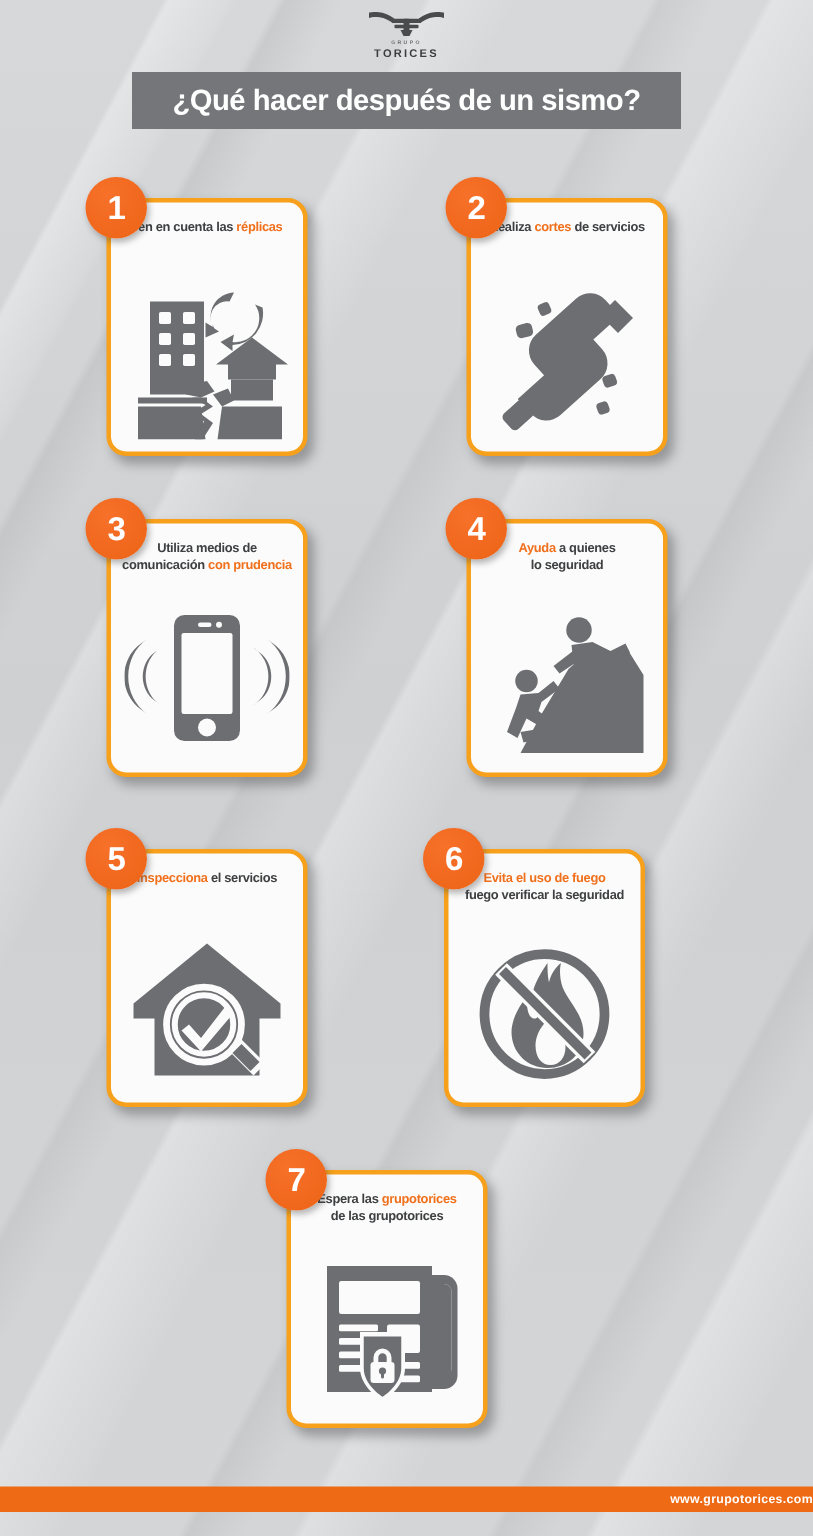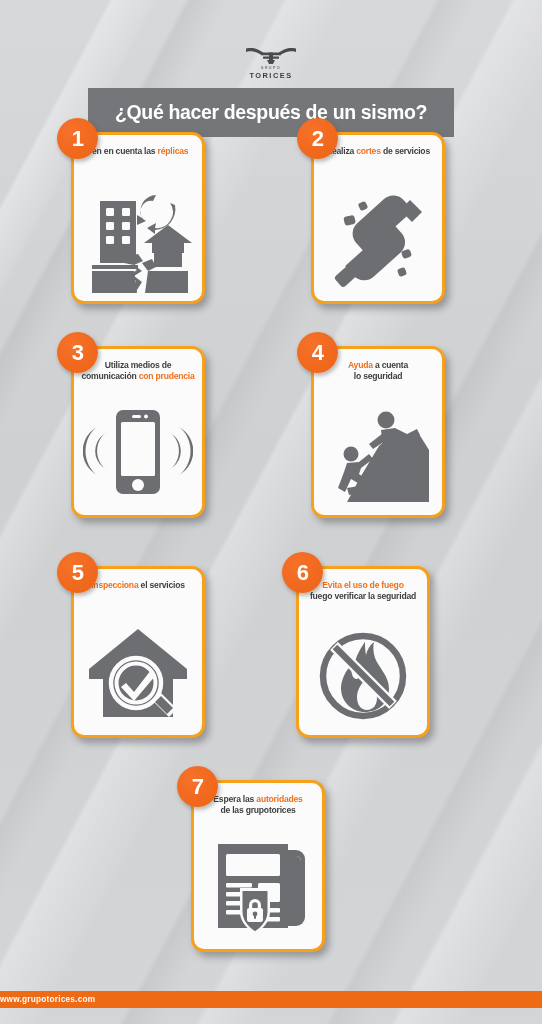--- a/index.html
+++ b/index.html
@@ -38,40 +38,40 @@
                               rgba(150,152,156,0.00) 65%,
                               rgba(150,152,156,0.00) 80%, rgba(150,152,156,0.16) 80.6%,
                               rgba(150,152,156,0.00) 84%),
       linear-gradient(180deg, #d7d8da 0%, #cfd0d2 45%, #d4d5d7 100%);
     pointer-events:none;
   }
 
   #page { position:absolute; inset:0; }
 
   
-  #header { position:absolute; top:0; left:0; width:542px; height:96px;margin-top:40px; }
+  #header { position:absolute; top:0; left:0; width:542px; height:96px; }
 
   #logo-wrap {
     position:absolute; left:50%; top:6px;
     transform:translateX(-50%);
     width:72px; text-align:center;
   }
   #logo-mark { display:block; margin:0 auto; }
   #logo-sub-top {
     font-size:3.4px; letter-spacing:1.6px; color:#6e6f72;
     font-weight:bold; line-height:5px; margin-top:1px;
   }
   #logo-sub {
     font-size:7.4px; letter-spacing:1.5px; color:#3d3e40;
     font-weight:bold; line-height:9px;
   }
 
   #title-banner {
     position:absolute; left:88px; top:48px;
-    width:366px; height:49px;
+    width:366px; height:38px;
     background:#757679;
     display:flex; align-items:center; justify-content:center;
   }
   #title-text {
     color:#ffffff; font-size:19.5px; font-weight:bold;
     letter-spacing:-0.35px; white-space:nowrap;
     font-family:"Liberation Sans", sans-serif;
   }
 
   
@@ -116,21 +116,21 @@
     display:flex; align-items:center; justify-content:center;
   }
   .card-art.art-tall { height:124px; bottom:2px; }
   .ic { fill:#6d6e71; }
 
   
   #footer-bar {
     position:absolute; left:0; bottom:16px;
     width:542px; height:17px;
     background:#ef6a14;
-    display:flex; align-items:center; justify-content:flex-start;
+    display:flex; align-items:center; justify-content:flex-end;
   }
   #footer-text {
     color:#ffffff; font-size:8.2px; font-weight:bold;
     letter-spacing:0.25px;
   }
 </style>
 </head>
 <body>
 
 <div id="bg-texture"></div>
@@ -265,21 +265,21 @@
       </div>
     </div>
     <div class="badge">
       <span class="badge-num">3</span>
     </div>
   </div>
 
   <div class="card-unit" style="left:297px; top:332px;">
     <div class="card">
       <div class="card-caption">
-        <div><span class="em">Ayuda</span><span> a cuenta</span></div>
+        <div><span class="em">Ayuda</span><span> a quienes</span></div>
         <div><span>lo seguridad</span></div>
       </div>
       <div class="card-art">
         <svg width="106" height="100" viewBox="0 0 106 100">
           <g class="ic">
 
             <path d="M54 44 L70 30 L84 38 L94 32 L104 48 L104 100 L22 100 L36 74 Z"></path>
 
             <circle cx="61" cy="18" r="8.5"></circle>
             <path d="M56 28 L70 26 L82 32 L92 27 L95 33 L82 40 L74 37 L74 52 L86 62 L82 68 L66 56 L60 66 L52 62 L58 46 Z"></path>
@@ -349,21 +349,21 @@
       </div>
     </div>
     <div class="badge">
       <span class="badge-num">6</span>
     </div>
   </div>
 
   <div class="card-unit" style="left:177px; top:766px;">
     <div class="card">
       <div class="card-caption">
-        <div><span>Espera las </span><span class="em">autoridades</span></div>
+        <div><span>Espera las </span><span class="em">grupotorices</span></div>
         <div><span>de las grupotorices</span></div>
       </div>
       <div class="card-art">
         <svg width="104" height="100" viewBox="0 0 104 100">
           <g class="ic">
 
             <path d="M80 14 h10 a9 9 0 0 1 9 9 v58 a9 9 0 0 1 -9 9 h-10 z"></path>
             <rect x="84" y="20" width="11" height="62" rx="5" fill="#fbfbfb"></rect>
             <path d="M84 20 h6 a5 5 0 0 1 5 5 v54 a5 5 0 0 1 -5 5 h-6 z"></path>
 

